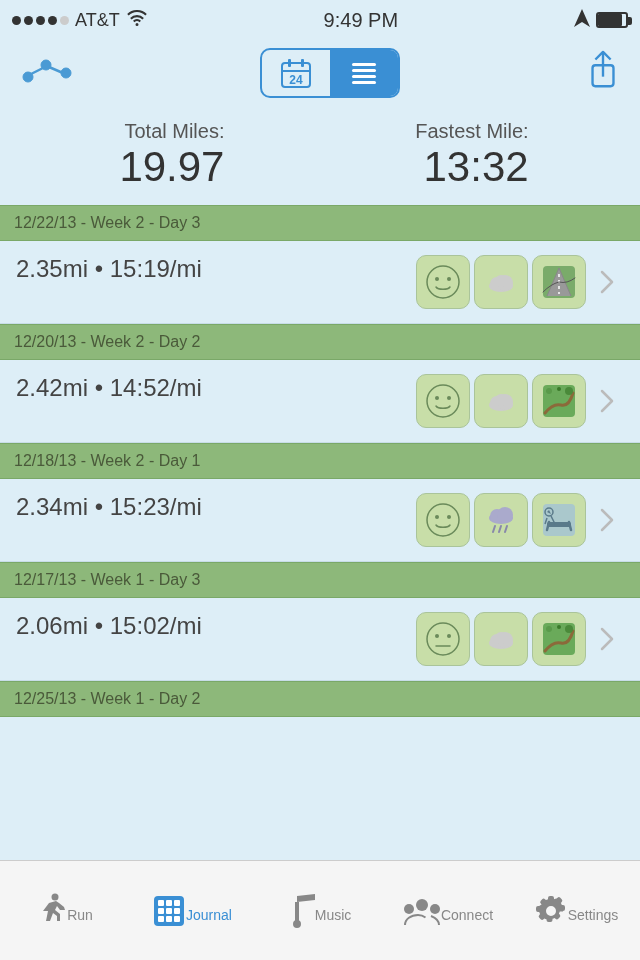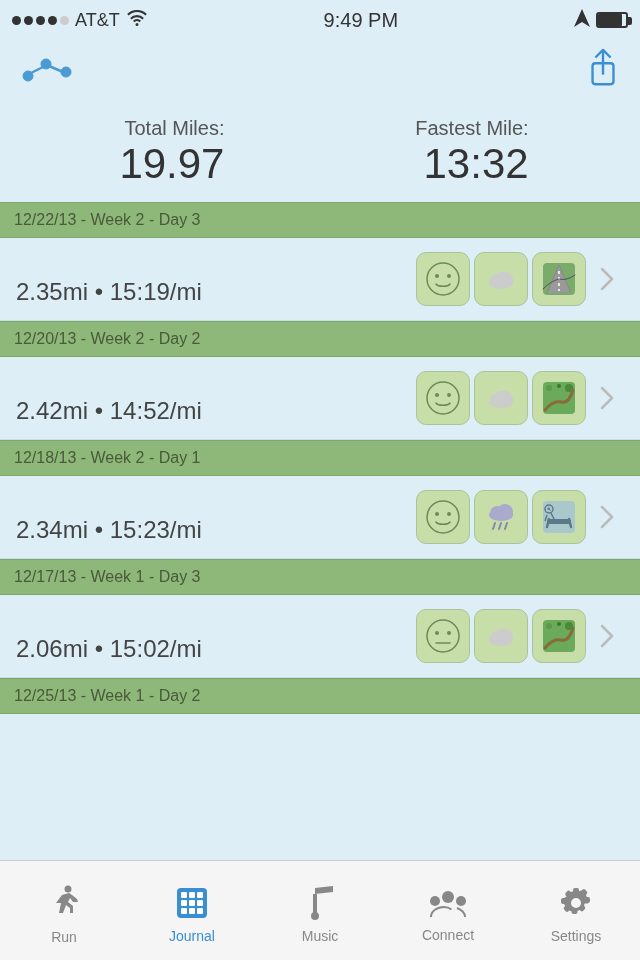--- a/index.html
+++ b/index.html
@@ -76,21 +76,21 @@
       font-size: 16px;
       color: #4a5a3a;
       font-weight: 500;
       border-top: 1px solid #7aa868;
       border-bottom: 1px solid #7aa868;
     }
 
     
     .run-row {
       display: flex;
-      align-items: flex-end;
+      align-items: flex-start;
       justify-content: space-between;
       padding: 14px 16px;
       background-color: #ddeef7;
       border-bottom: 1px solid #c8dde8;
     }
     .run-stats { font-size: 24px; color: #444; font-weight: 400; }
     .run-icons { display: flex; align-items: center; gap: 4px; }
     .icon-box {
       width: 54px;
       height: 54px;
@@ -124,21 +124,21 @@
       width: 640px;
       height: 100px;
       background-color: #f5f5f5;
       border-top: 1px solid #ccc;
       display: flex;
       align-items: center;
     }
     .tab-item {
       flex: 1;
       display: flex;
-      flex-direction: column;
+      flex-direction: row;
       align-items: center;
       justify-content: center;
       cursor: pointer;
       padding-top: 8px;
     }
     .tab-icon { font-size: 32px; color: #888; }
     .tab-icon.active { color: #3a8fd4; }
     .tab-label { font-size: 14px; color: #888; }
     .tab-label.active { color: #3a8fd4; }
 
@@ -182,20 +182,39 @@
   <div class="nav-graph-icon">
     <svg class="graph-svg" viewBox="0 0 54 40" fill="none" xmlns="http://www.w3.org/2000/svg">
       <circle cx="8" cy="24" r="5" fill="#4a9ad4" stroke="#4a9ad4"></circle>
       <circle cx="26" cy="12" r="5" fill="#4a9ad4" stroke="#4a9ad4"></circle>
       <circle cx="46" cy="20" r="5" fill="#4a9ad4" stroke="#4a9ad4"></circle>
       <line x1="11" y1="21" x2="23" y2="15" stroke="#4a9ad4" stroke-width="2.5"></line>
       <line x1="29" y1="14" x2="43" y2="20" stroke="#4a9ad4" stroke-width="2.5"></line>
     </svg>
   </div>
 
+  <div class="nav-center-buttons">
+    <div class="nav-btn inactive">
+      <svg width="32" height="32" viewBox="0 0 32 32" fill="#3a8fd4">
+        <rect x="2" y="6" width="28" height="24" rx="3" fill="none" stroke="#3a8fd4" stroke-width="2"></rect>
+        <rect x="8" y="2" width="3" height="8" rx="1" fill="#3a8fd4"></rect>
+        <rect x="21" y="2" width="3" height="8" rx="1" fill="#3a8fd4"></rect>
+        <line x1="2" y1="14" x2="30" y2="14" stroke="#3a8fd4" stroke-width="2"></line>
+        <text x="16" y="27" text-anchor="middle" font-size="12" font-weight="bold" fill="#3a8fd4">24</text>
+      </svg>
+    </div>
+    <div class="nav-btn active">
+      <svg width="28" height="28" viewBox="0 0 28 28" fill="white">
+        <rect x="2" y="4" width="24" height="3" rx="1.5" fill="white"></rect>
+        <rect x="2" y="10" width="24" height="3" rx="1.5" fill="white"></rect>
+        <rect x="2" y="16" width="24" height="3" rx="1.5" fill="white"></rect>
+        <rect x="2" y="22" width="24" height="3" rx="1.5" fill="white"></rect>
+      </svg>
+    </div>
+  </div>
 
   <div class="nav-share">
     <svg class="share-svg" viewBox="0 0 34 42" fill="none" xmlns="http://www.w3.org/2000/svg">
       <rect x="6" y="16" width="22" height="22" rx="3" fill="none" stroke="#3a8fd4" stroke-width="2.5"></rect>
       <line x1="17" y1="2" x2="17" y2="28" stroke="#3a8fd4" stroke-width="2.5"></line>
       <polyline points="9,10 17,2 25,10" fill="none" stroke="#3a8fd4" stroke-width="2.5" stroke-linejoin="round"></polyline>
     </svg>
   </div>
 </div>
 

